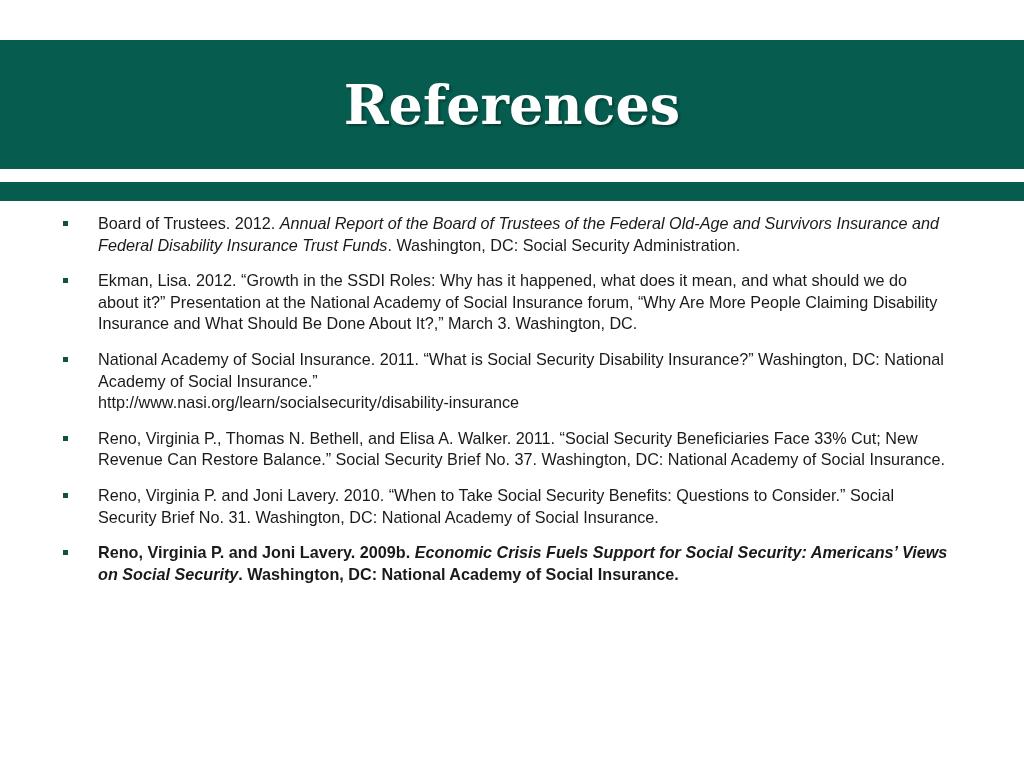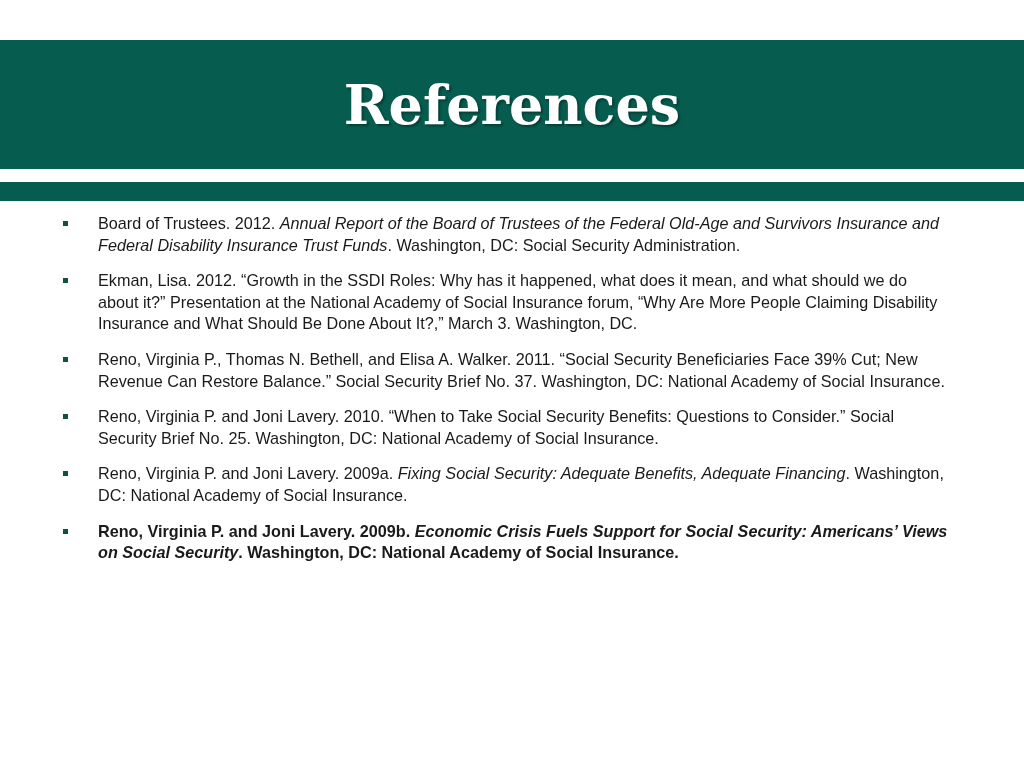--- a/index.html
+++ b/index.html
@@ -119,32 +119,32 @@
       <div class="ref-item">
         <span class="ref-bullet"></span>
         <span class="ref-text">Board of Trustees. 2012. <i>Annual Report of the Board of Trustees of the Federal Old-Age and Survivors Insurance and Federal Disability Insurance Trust Funds</i>. Washington, DC: Social Security Administration.</span>
       </div>
       <div class="ref-item">
         <span class="ref-bullet"></span>
         <span class="ref-text">Ekman, Lisa. 2012. “Growth in the SSDI Roles: Why has it happened, what does it mean, and what should we do about it?” Presentation at the National Academy of Social Insurance forum, “Why Are More People Claiming Disability Insurance and What Should Be Done About It?,” March 3. Washington, DC.</span>
       </div>
       <div class="ref-item">
         <span class="ref-bullet"></span>
+        <span class="ref-text">National Academy of Social Insurance. 2011. “What is Social Security Disability Insurance?” Washington, DC: National Academy of Social Insurance.”<br>http://www.nasi.org/learn/socialsecurity/disability-insurance</span>
       </div>
       <div class="ref-item">
         <span class="ref-bullet"></span>
-        <span class="ref-text">Reno, Virginia P., Thomas N. Bethell, and Elisa A. Walker. 2011. “Social Security Beneficiaries Face 39% Cut; New Revenue Can Restore Balance.” Social Security Brief No. 37. Washington, DC: National Academy of Social Insurance.</span>
+        <span class="ref-text">Reno, Virginia P., Thomas N. Bethell, and Elisa A. Walker. 2011. “Social Security Beneficiaries Face 33% Cut; New Revenue Can Restore Balance.” Social Security Brief No. 37. Washington, DC: National Academy of Social Insurance.</span>
       </div>
       <div class="ref-item">
         <span class="ref-bullet"></span>
-        <span class="ref-text">Reno, Virginia P. and Joni Lavery. 2010. “When to Take Social Security Benefits: Questions to Consider.” Social Security Brief No. 25. Washington, DC: National Academy of Social Insurance.</span>
+        <span class="ref-text">Reno, Virginia P. and Joni Lavery. 2010. “When to Take Social Security Benefits: Questions to Consider.” Social Security Brief No. 31. Washington, DC: National Academy of Social Insurance.</span>
       </div>
       <div class="ref-item">
         <span class="ref-bullet"></span>
-        <span class="ref-text">Reno, Virginia P. and Joni Lavery. 2009a. <i>Fixing Social Security: Adequate Benefits, Adequate Financing</i>. Washington, DC: National Academy of Social Insurance.</span>
       </div>
       <div class="ref-item">
         <span class="ref-bullet"></span>
         <span class="ref-text">Reno, Virginia P. and Joni Lavery. 2009b. <i>Economic Crisis Fuels Support for Social Security: Americans’ Views on Social Security</i>. Washington, DC: National Academy of Social Insurance.</span>
       </div>
     </div>
 
 </div>
 
 </body></html>

